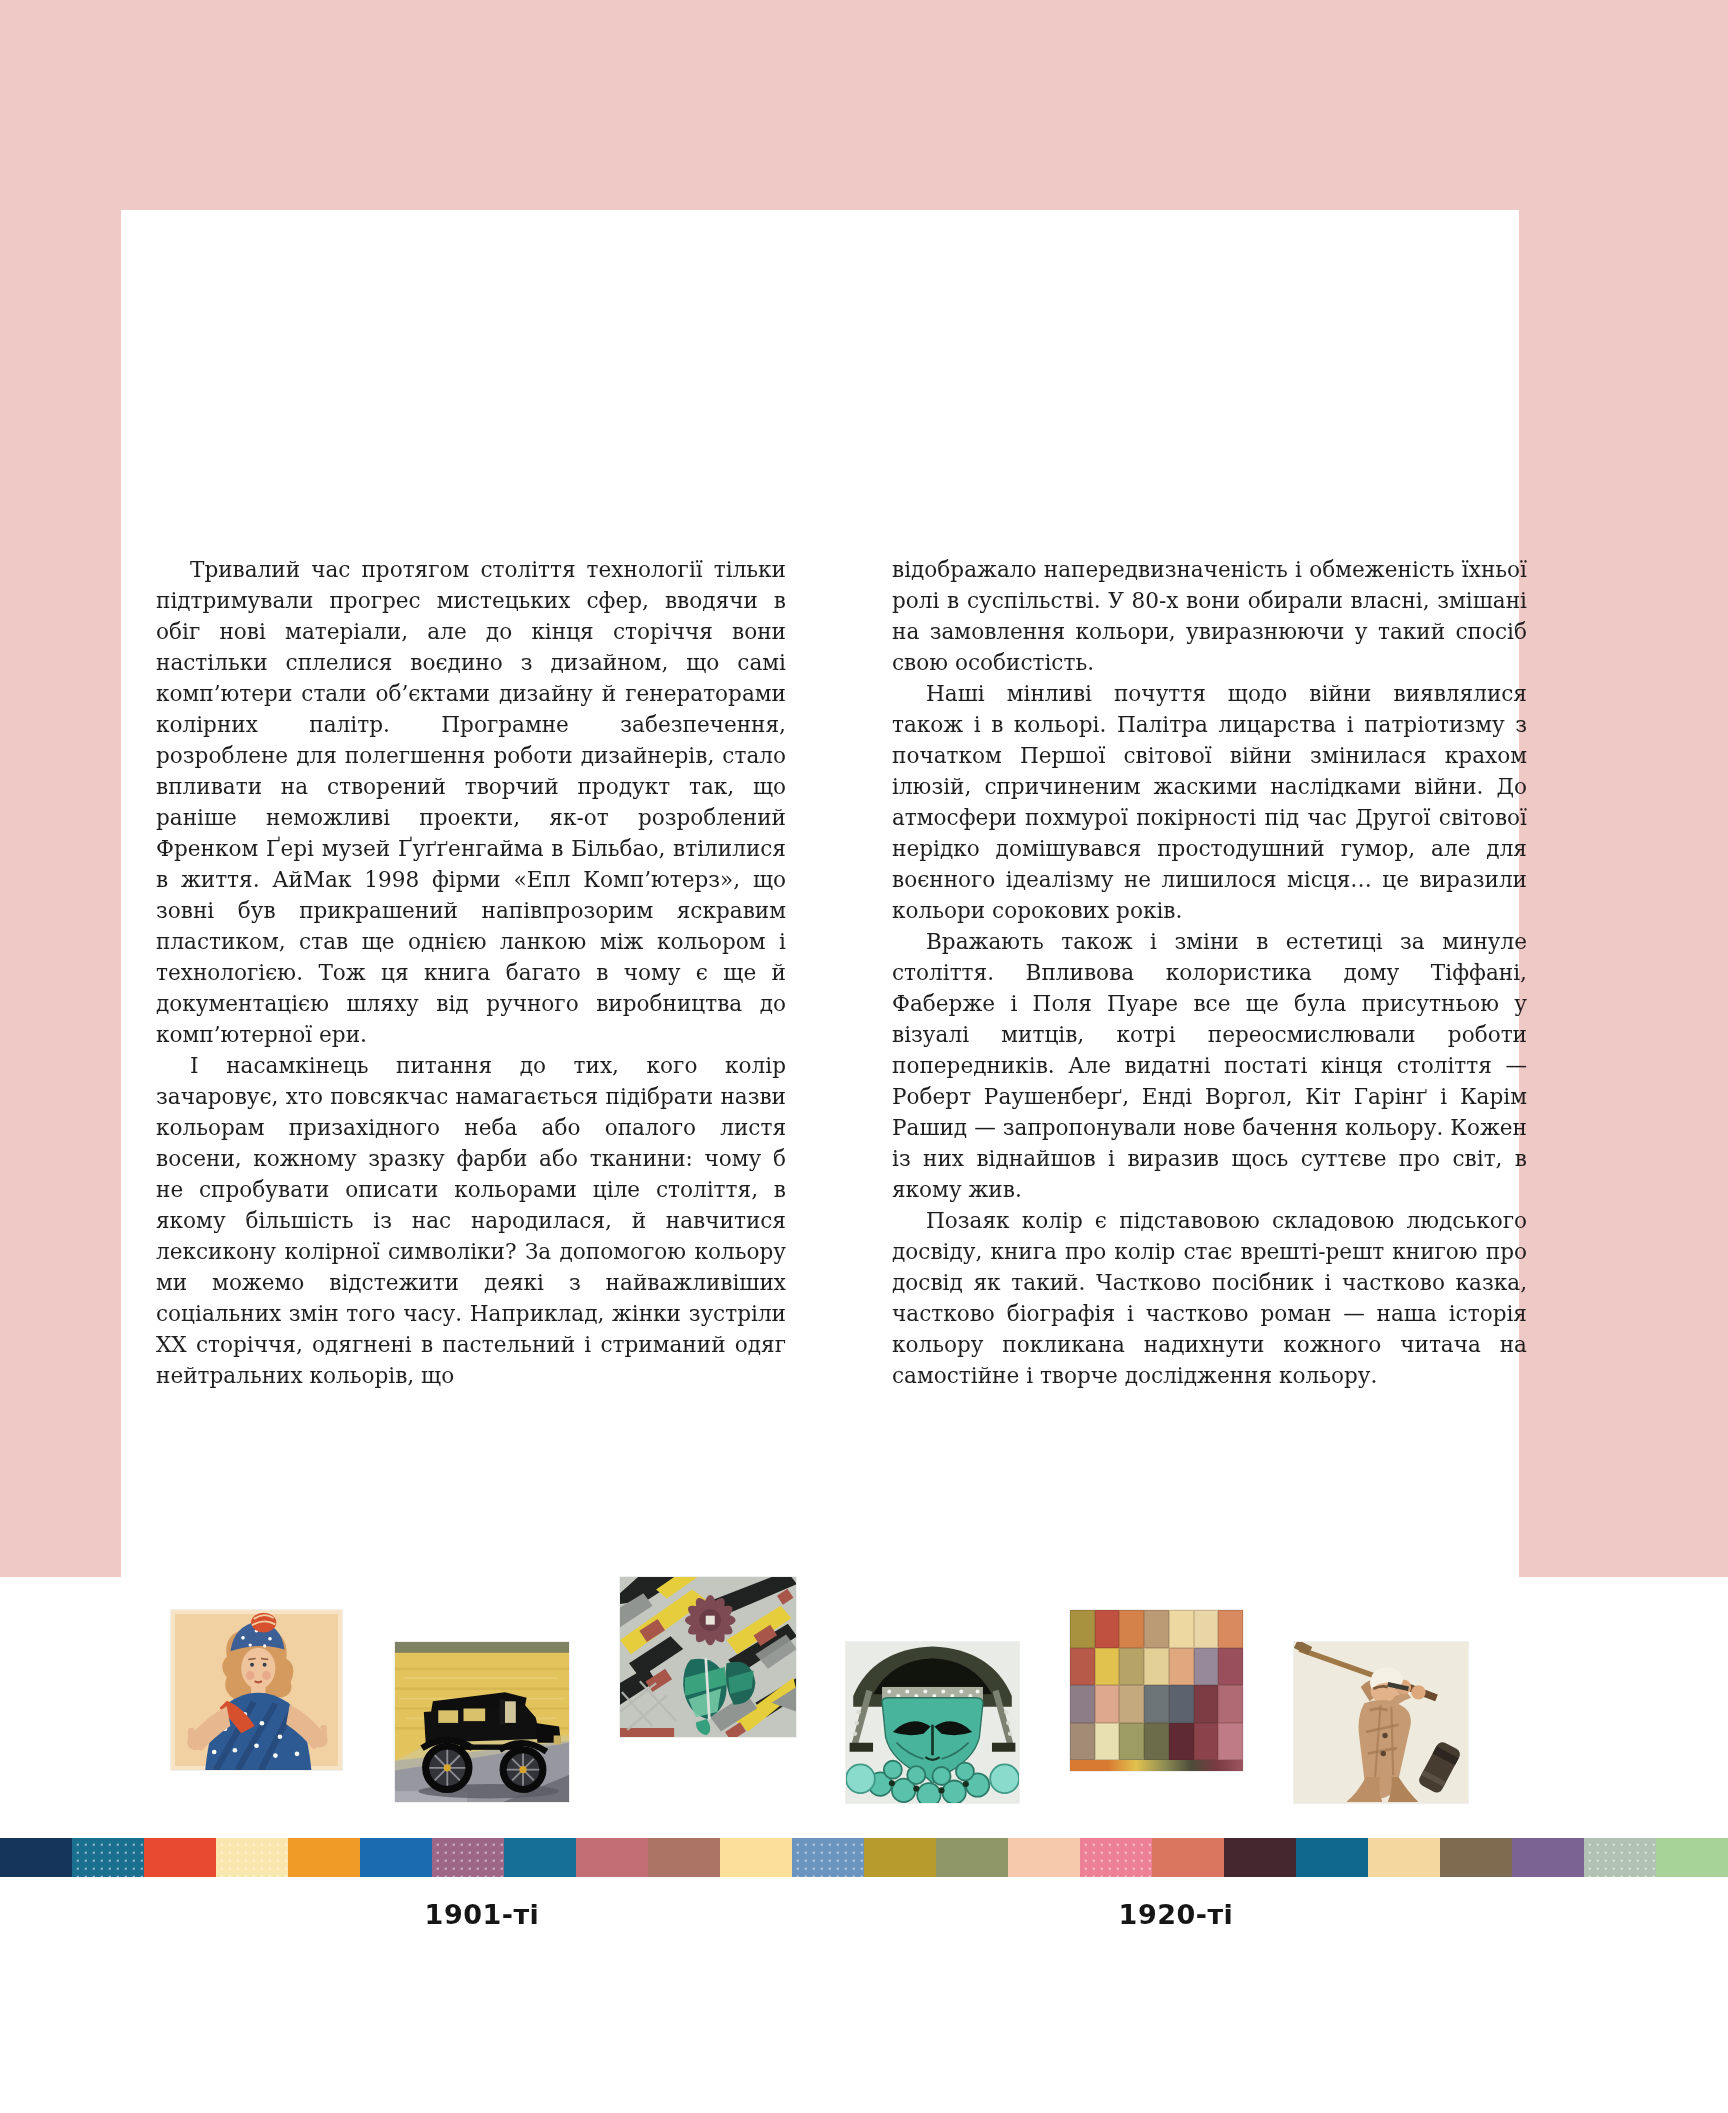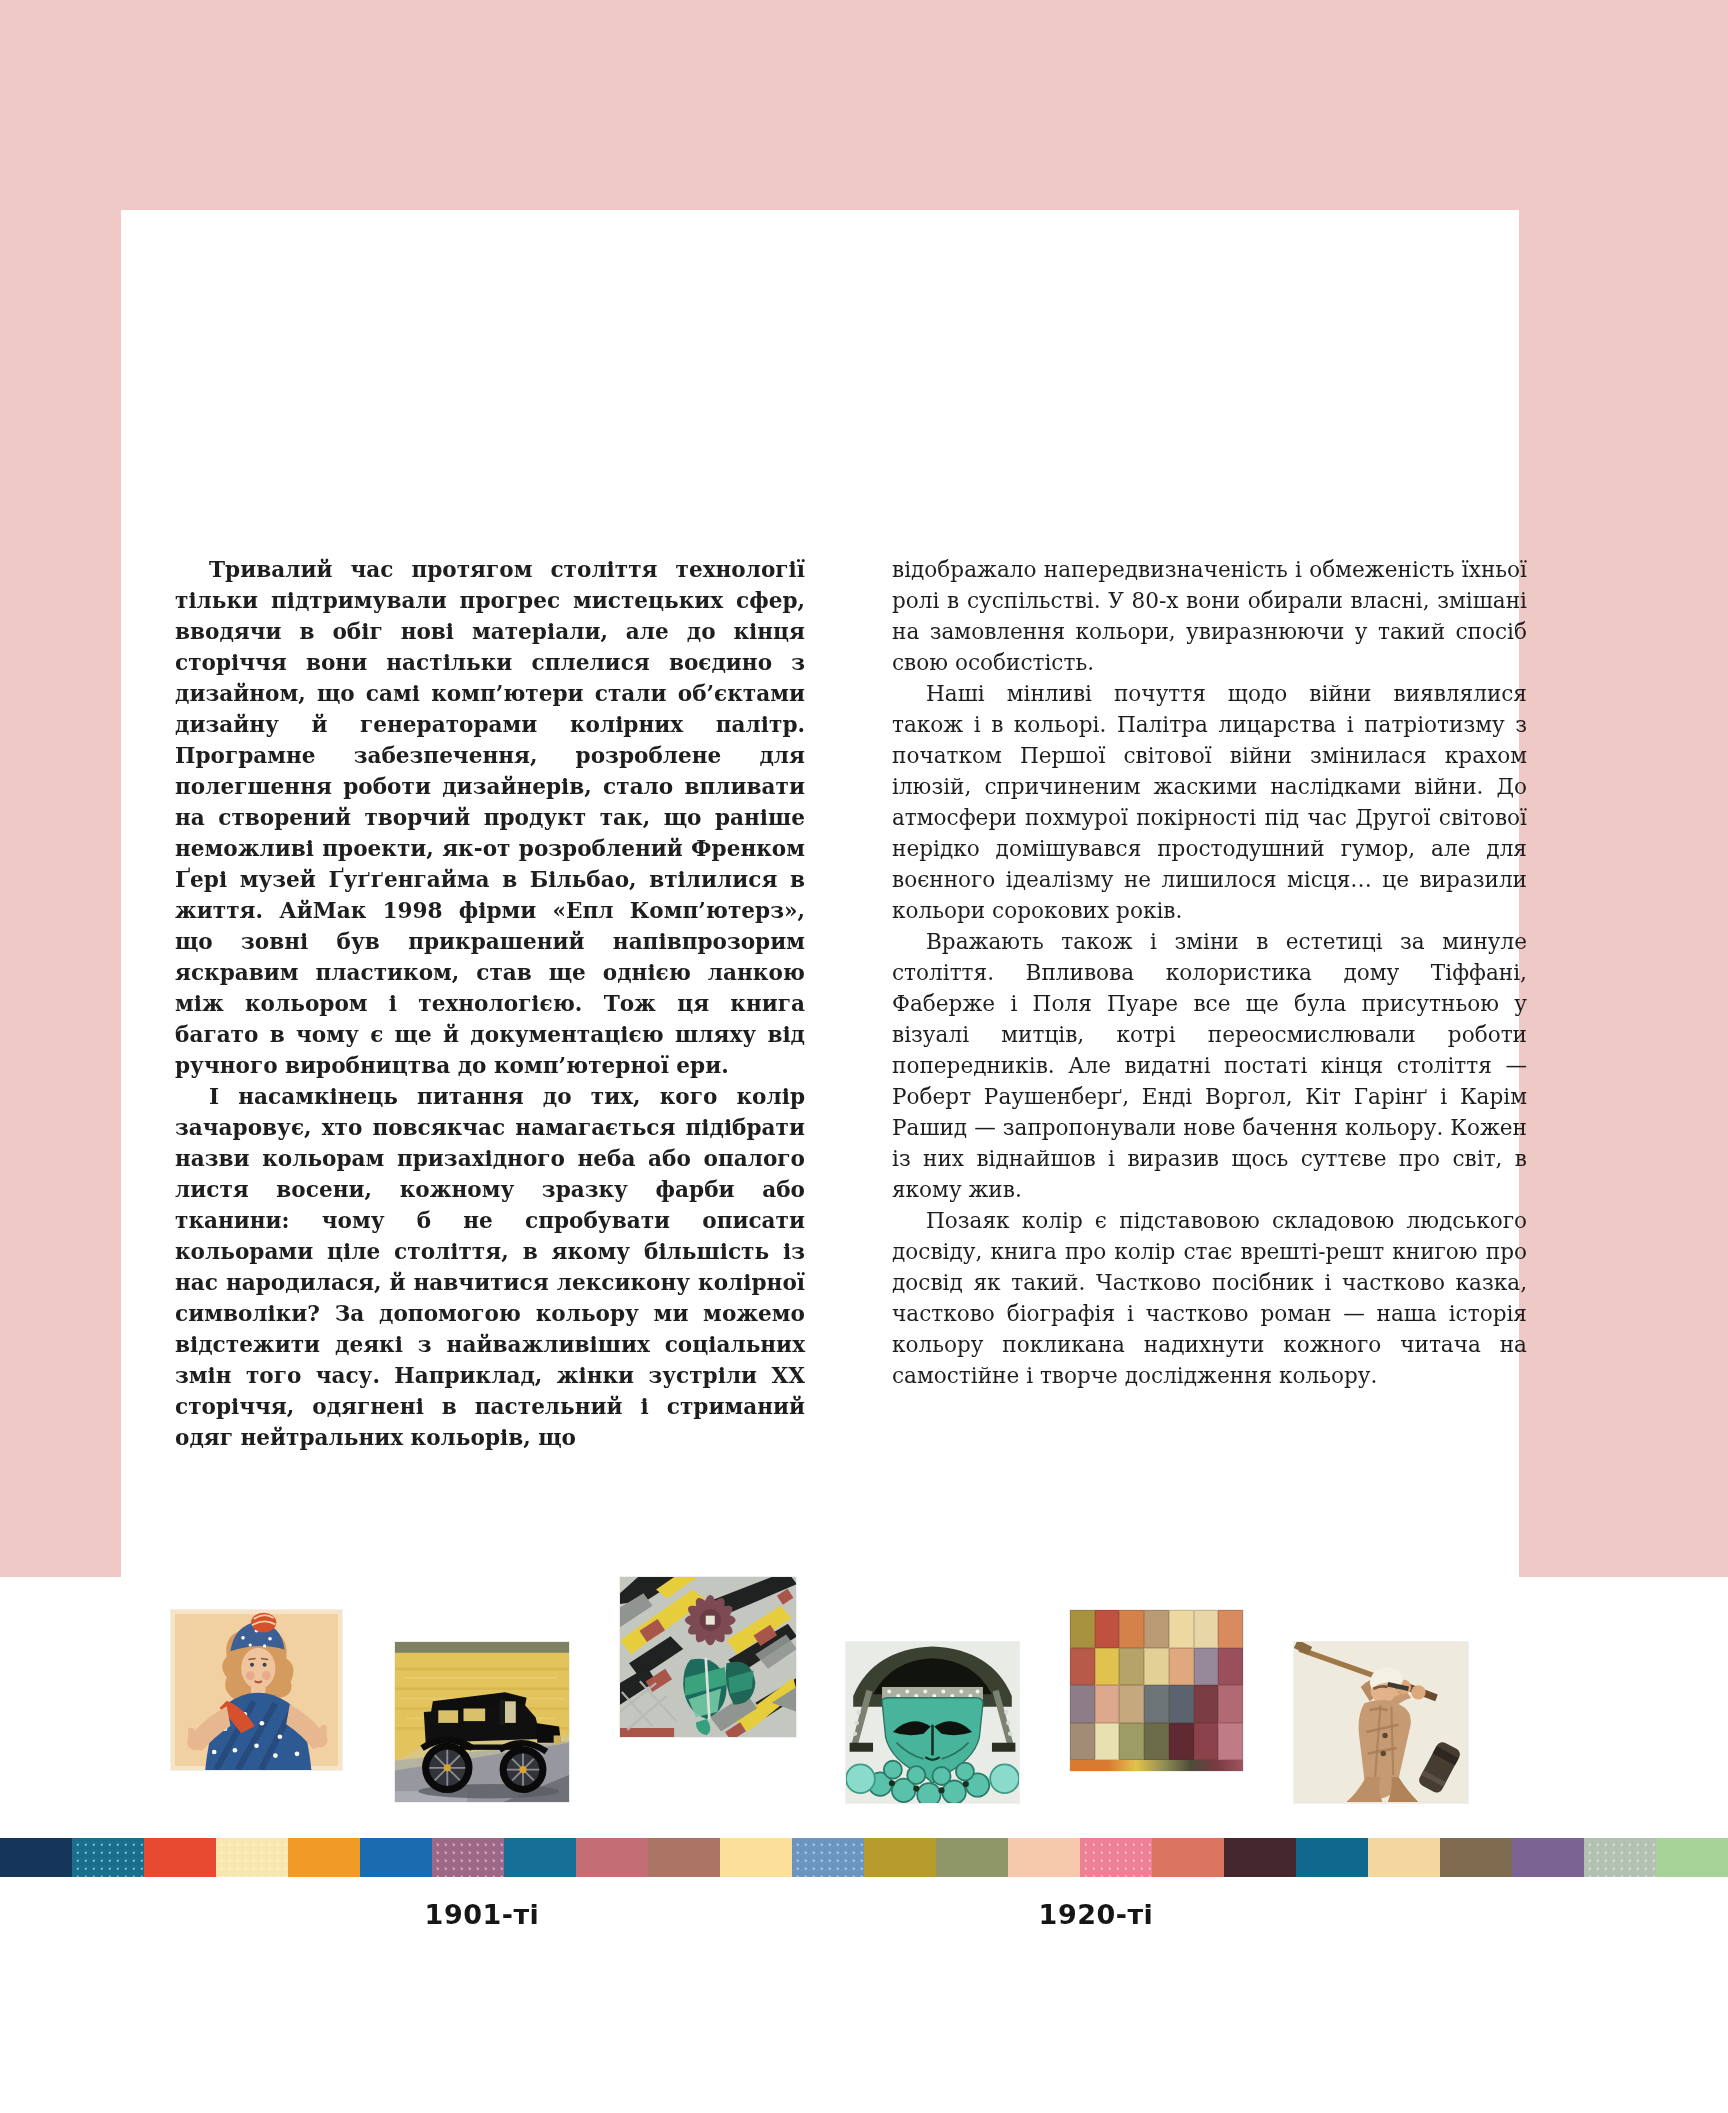--- a/index.html
+++ b/index.html
@@ -8,21 +8,21 @@
     font-family:"DejaVu Serif","Liberation Serif",serif;overflow:hidden;
   }
   .pink-bg{position:absolute;left:0;top:0;width:1728px;height:1577px;background:#eec9c5;}
   .sheet{position:absolute;left:121px;top:210px;width:1398px;height:1367px;background:#ffffff;}
   .text-col{
     position:absolute;top:554px;color:#1e1e1e;
     font-size:21.6px;line-height:31px;text-align:justify;
   }
   .text-col p{margin:0;padding:0;}
   .text-col p.indent{text-indent:34px;}
-  #col-0{left:175px;width:630px;font-weight:bold;}
+  #col-0{left:156px;width:630px;}
   #col-1{left:892px;width:635px;}
 
   .figure{position:absolute;box-shadow:0 0 0 0.9px rgba(0,0,0,0.07);overflow:hidden;background:#fff;}
   #fig-0{left:171px;top:1610px;width:171px;height:160px;}
   #fig-1{left:395px;top:1642px;width:174px;height:160px;}
   #fig-2{left:620px;top:1577px;width:176px;height:160px;}
   #fig-3{left:846px;top:1642px;width:173px;height:161px;}
   #fig-4{left:1070px;top:1610px;width:173px;height:161px;}
   #fig-5{left:1294px;top:1642px;width:174px;height:161px;}
   .figure svg{display:block;width:100%;height:100%;}
@@ -40,21 +40,21 @@
   .swatch.dotted{
     background-image:radial-gradient(circle,rgba(255,255,255,0.55) 1.2px,rgba(255,255,255,0) 1.4px);
     background-size:8px 8px;background-position:1.8px 2.7px;
   }
   .decade-label{
     position:absolute;top:1899px;transform:translateX(-50%);
     font-family:"DejaVu Sans","Liberation Sans",sans-serif;
     font-weight:bold;font-size:27px;letter-spacing:0.5px;color:#161616;white-space:nowrap;
   }
   #decade-0{left:482px;}
-  #decade-1{left:1096px;}
+  #decade-1{left:1176px;}
 </style>
 </head>
 <body>
 
 <div class="pink-bg"></div>
 <div class="sheet"></div>
 
 <div class="text-col" id="col-0">
     <p class="para indent">Тривалий час протягом століття технології тільки підтримували прогрес мистецьких сфер, вводячи в обіг нові матеріали, але до кінця сторіччя вони настільки сплелися воєдино з дизайном, що самі комп’ютери стали об’єктами дизайну й генераторами колірних палітр. Програмне забезпечення, розроблене для полегшення роботи дизайнерів, стало впливати на створений творчий продукт так, що раніше неможливі проекти, як-от розроблений Френком Ґері музей Ґуґґенгайма в Більбао, втілилися в життя. АйМак 1998 фірми «Епл Комп’ютерз», що зовні був прикрашений напівпрозорим яскравим пластиком, став ще однією ланкою між кольором і технологією. Тож ця книга багато в чому є ще й документацією шляху від ручного виробництва до комп’ютерної ери.</p>
     <p class="para indent">І насамкінець питання до тих, кого колір зачаровує, хто повсякчас намагається підібрати назви кольорам призахідного неба або опалого листя восени, кожному зразку фарби або тканини: чому б не спробувати описати кольорами ціле століття, в якому більшість із нас народилася, й навчитися лексикону колірної символіки? За допомогою кольору ми можемо відстежити деякі з найважливіших соціальних змін того часу. Наприклад, жінки зустріли XX сторіччя, одягнені в пастельний і стриманий одяг нейтральних кольорів, що</p>

